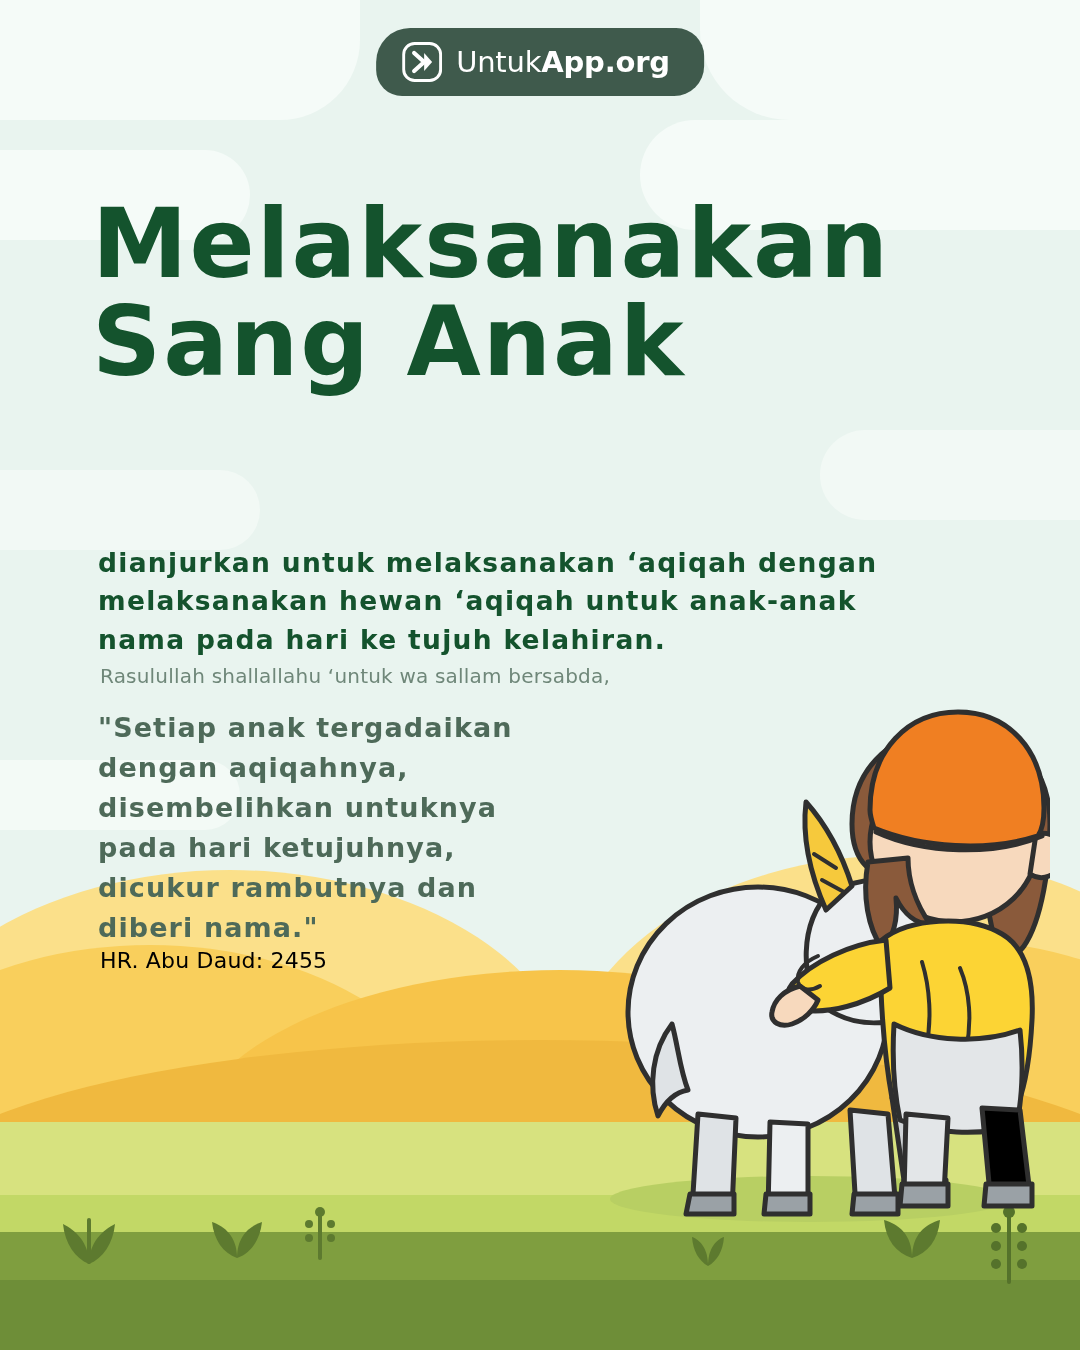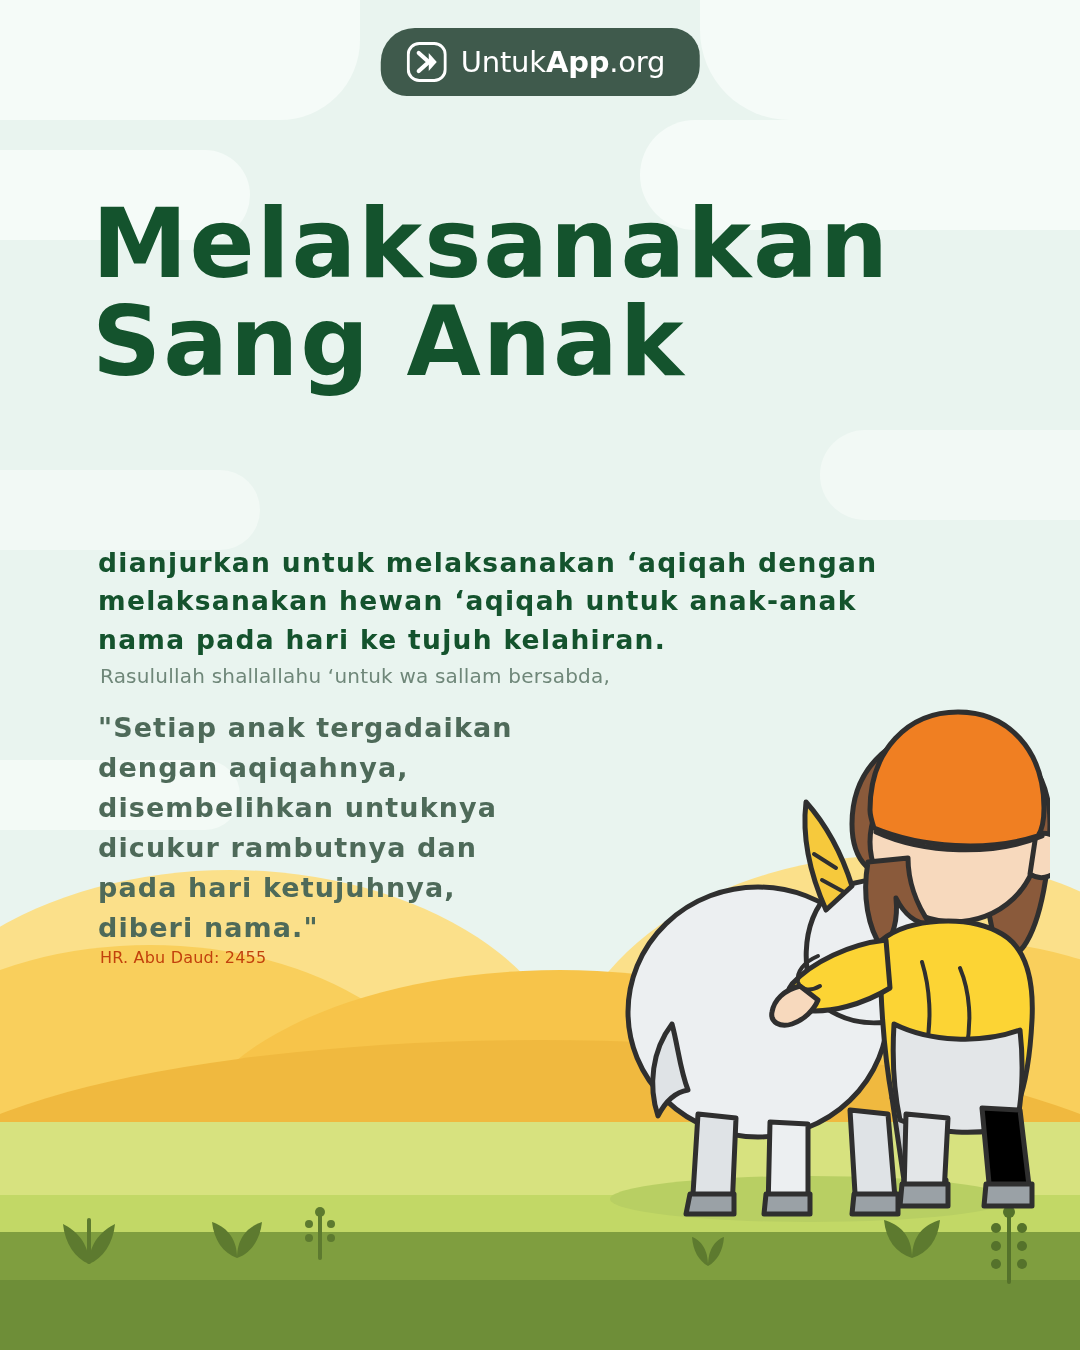--- a/index.html
+++ b/index.html
@@ -87,21 +87,21 @@
   .logo .mark{
     width:40px; height:40px; flex:0 0 40px;
     display:flex; align-items:center; justify-content:center;
   }
   .logo .brand{
     font-family:"DejaVu Sans", sans-serif;
     font-size:29px; letter-spacing:-0.2px; line-height:1;
   }
   .logo .brand .b1{ font-weight:400; }
   .logo .brand .b2{ font-weight:700; }
-  .logo .brand .b3{ font-weight:400;margin-top:36px; }
+  .logo .brand .b3{ font-weight:700;margin-top:36px; }
 
   
   .content{ position:absolute; left:0; top:0; width:1080px; z-index:8; }
 
   .headline{
     position:absolute; left:92px; top:196px; width:920px;
     color:#14532d;
     font-family:"DejaVu Sans", sans-serif;
     font-weight:700;
     font-size:96px;
@@ -133,22 +133,22 @@
     color:#4e6a59;
     font-size:27px;
     line-height:1.48;
     letter-spacing:1.1px;
     font-weight:600;
   }
   .quote .ln{ display:block; }
 
   .source{
     position:absolute; left:100px; top:948px;
-    color:#c2410c;
-    font-size:16px;
+    color:#000000;
+    font-size:22px;
     letter-spacing:0.2px;
   }
 
   
   .illus{
     position:absolute; right:30px; bottom:96px;
     width:520px; height:560px;
     z-index:7;
   }
   .illus svg{ display:block; width:100%; height:100%; }
@@ -329,21 +329,21 @@
       <span class="ln">melaksanakan hewan  ‘aqiqah untuk anak-anak</span>
       <span class="ln">nama pada hari ke tujuh kelahiran.</span>
     </div>
 
     <div class="narrator">Rasulullah shallallahu ‘untuk wa sallam bersabda,</div>
 
     <blockquote class="quote">
       <span class="ln">"Setiap anak tergadaikan</span>
       <span class="ln">dengan aqiqahnya,</span>
       <span class="ln">disembelihkan untuknya</span>
+      <span class="ln">pada hari ketujuhnya,</span>
       <span class="ln">dicukur rambutnya dan</span>
-      <span class="ln">pada hari ketujuhnya,</span>
       <span class="ln">diberi nama."</span>
     </blockquote>
 
     <div class="source">HR. Abu Daud: 2455</div>
   </div>
 
 </div>
 
 </body></html>

